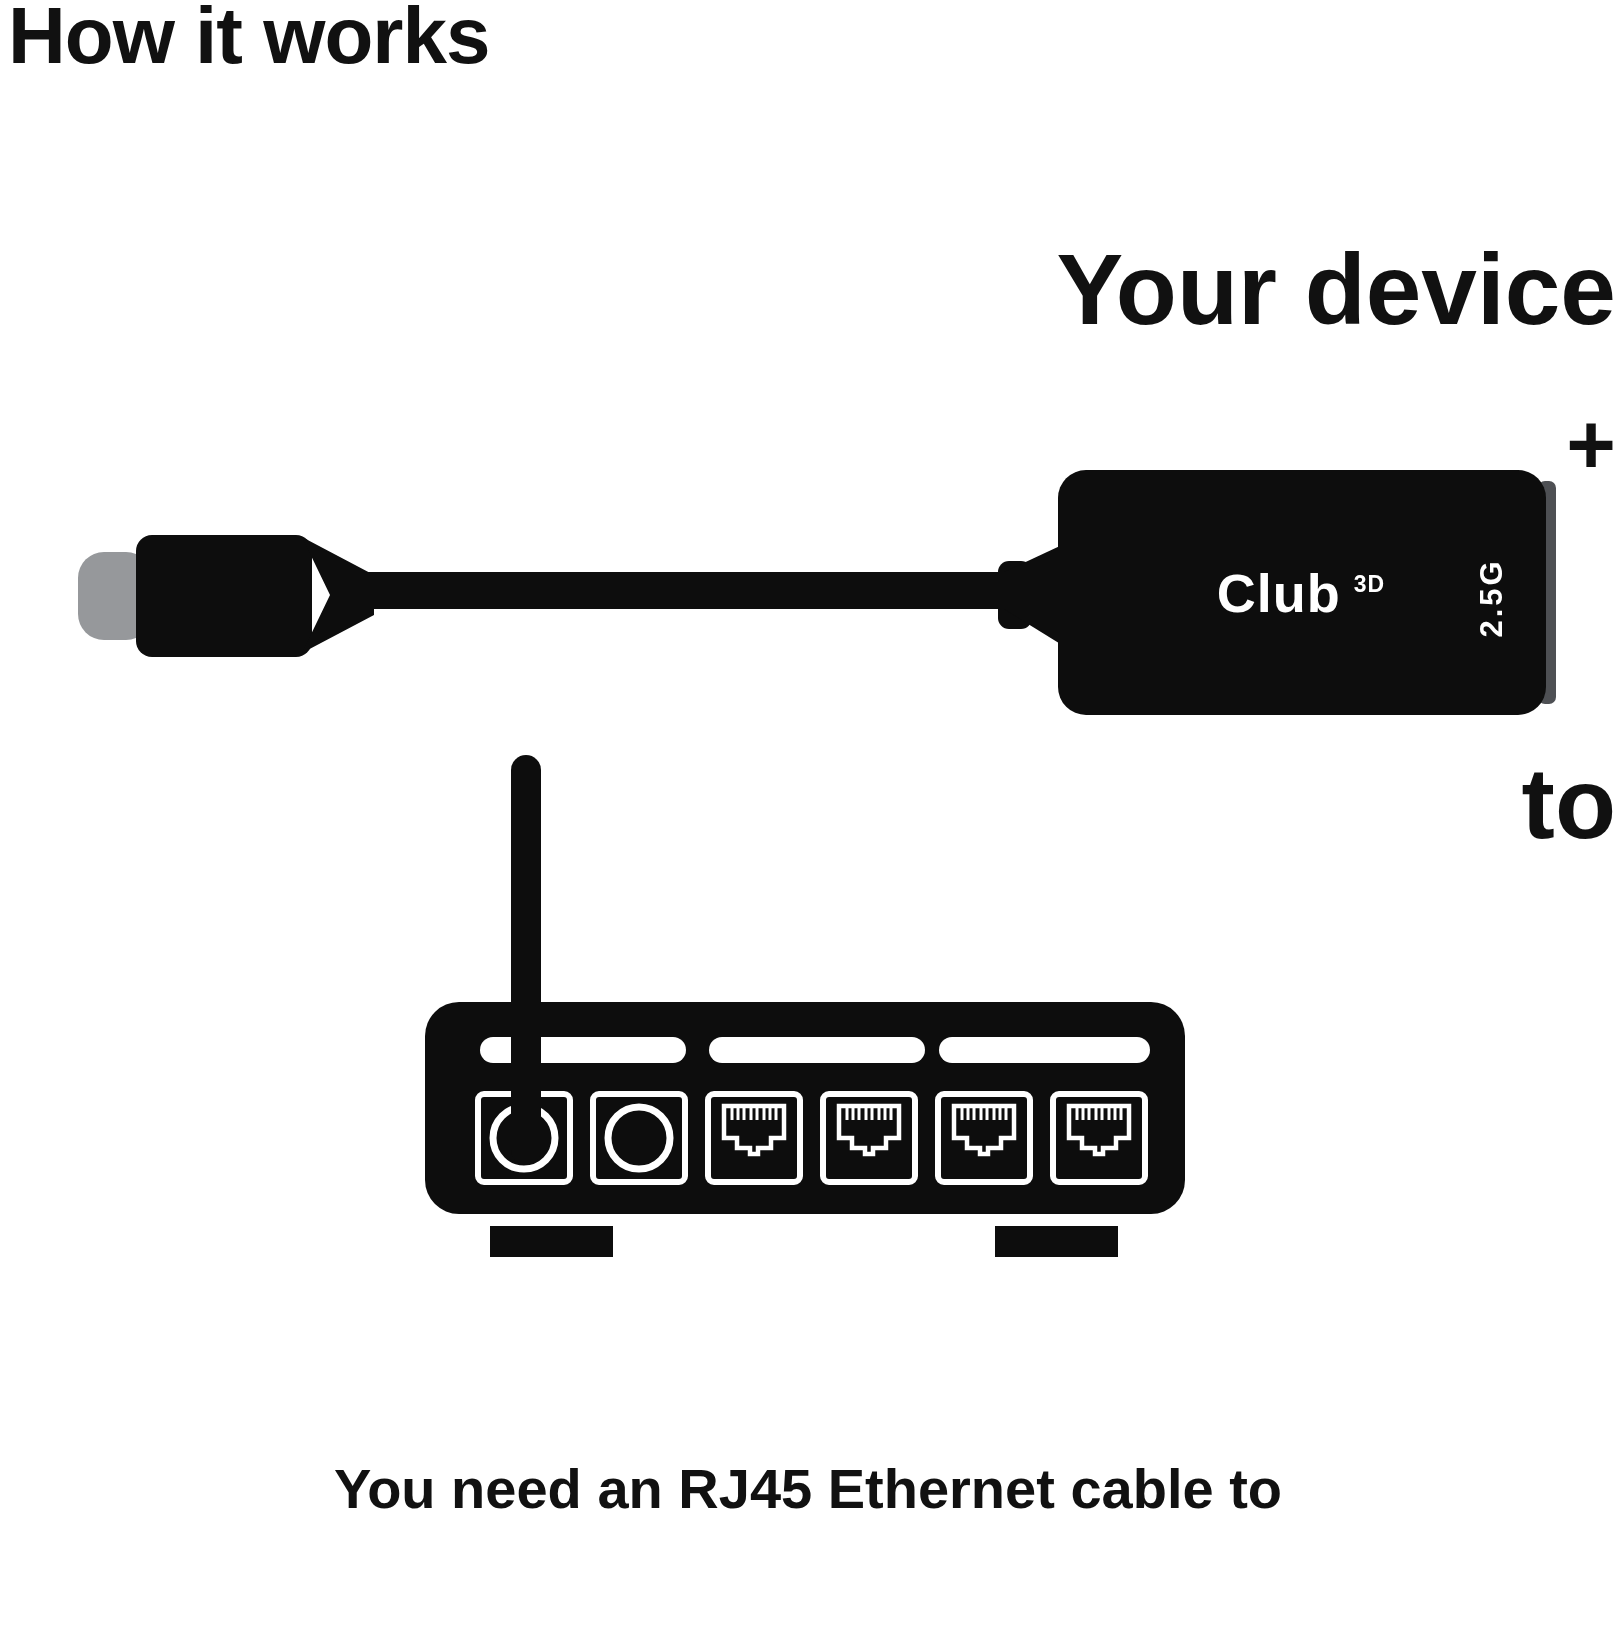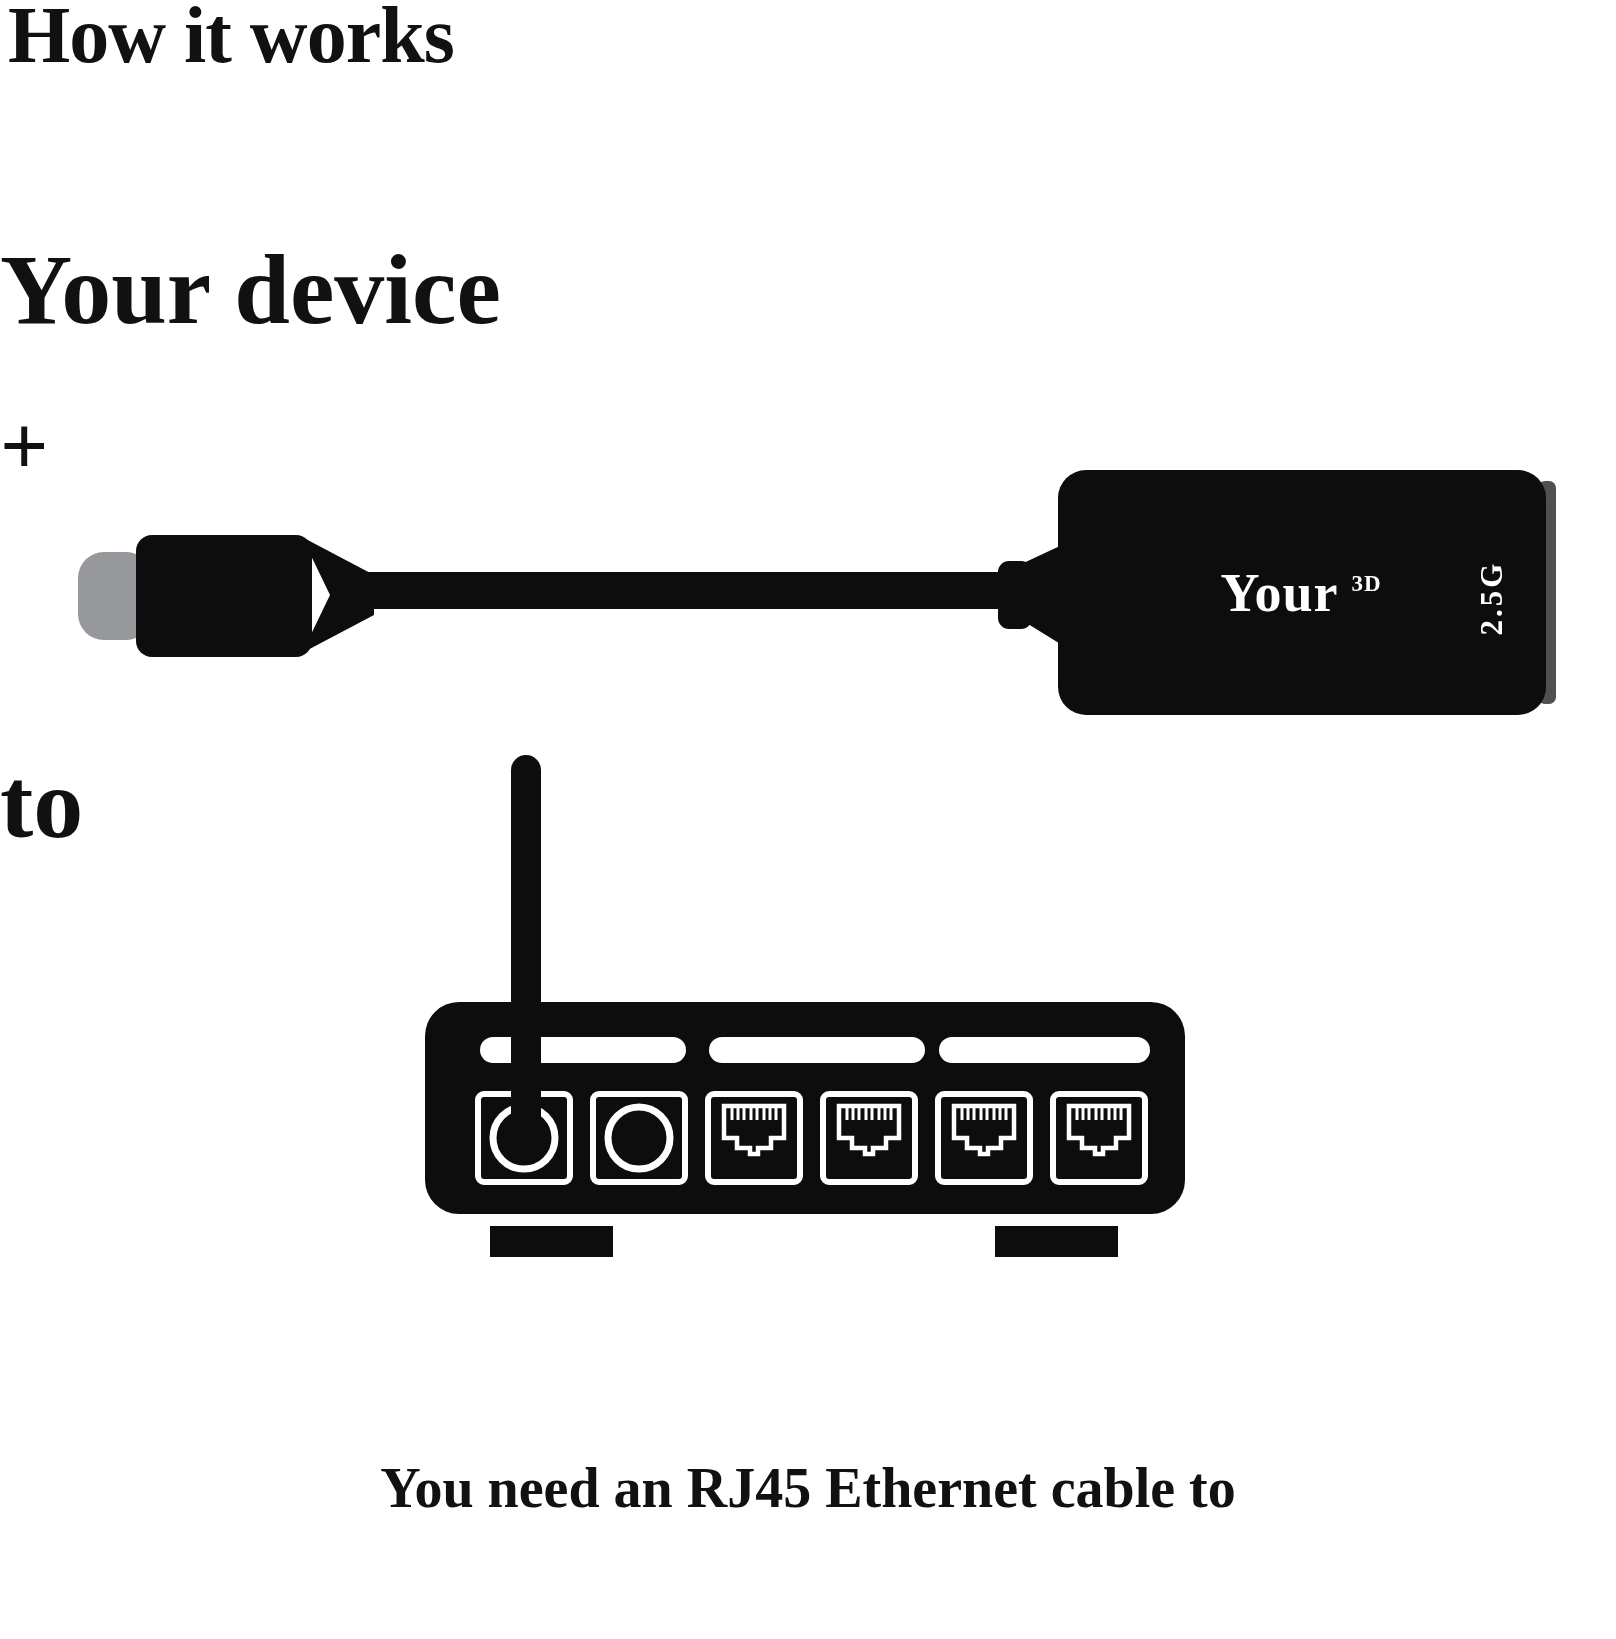--- a/index.html
+++ b/index.html
@@ -2,39 +2,39 @@
 <html><head>
 <meta charset="utf-8">
 <style>
   html, body { margin: 0; padding: 0; background: #ffffff; }
   .page {
     position: relative;
     width: 1616px;
     height: 1639px;
     background: #ffffff;
     overflow: hidden;
-    font-family: Liberation Serif, serif;
+    font-family: Liberation Sans, sans-serif;
     color: #111111;
     border-radius: 22px;
   }
   .title {
     position: absolute;
     left: 8px;
     top: -10px;
     margin: 0;
     font-size: 80px;
     font-weight: 600;
     letter-spacing: -1px;
     color: #111111;
   }
   .center-label {
     position: absolute;
     left: 0;
     width: 100%;
-    text-align: left;
+    text-align: right;
     font-weight: 600;
     color: #111111;
   }
   .device-label { top: 232px; font-size: 100px; }
   .plus-sign    { top: 396px; font-size: 85px; }
   .to-label     { top: 700px; font-size: 100px; margin-top: 46px; }
   .adapter-svg {
     position: absolute;
     left: 0;
     top: 455px;
@@ -111,21 +111,21 @@
     <rect x="360" y="117" width="660" height="37" fill="#0d0d0d"></rect>
     <g>
       <rect x="998" y="106" width="34" height="68" rx="11" fill="#0d0d0d"></rect>
       <polygon points="1004,117 1062,90 1062,190 1004,154" fill="#0d0d0d"></polygon>
       <rect x="1538" y="26" width="18" height="223" rx="7" fill="#4e5054"></rect>
       <rect x="1058" y="15" width="488" height="245" rx="28" fill="#0d0d0d"></rect>
     </g>
   </svg>
 
   <div class="logo">
-    <span>Your</span><sup>3D</sup>
+    <span>Club</span><sup>3D</sup>
   </div>
   <div class="speed">2.5G</div>
 
   <div class="center-label to-label">to</div>
 
   <svg class="router-svg" width="1616" height="540" viewBox="0 0 1616 540" xmlns="http://www.w3.org/2000/svg">
 
     <rect x="425" y="262" width="760" height="212" rx="34" fill="#0d0d0d"></rect>
 
     <g>

